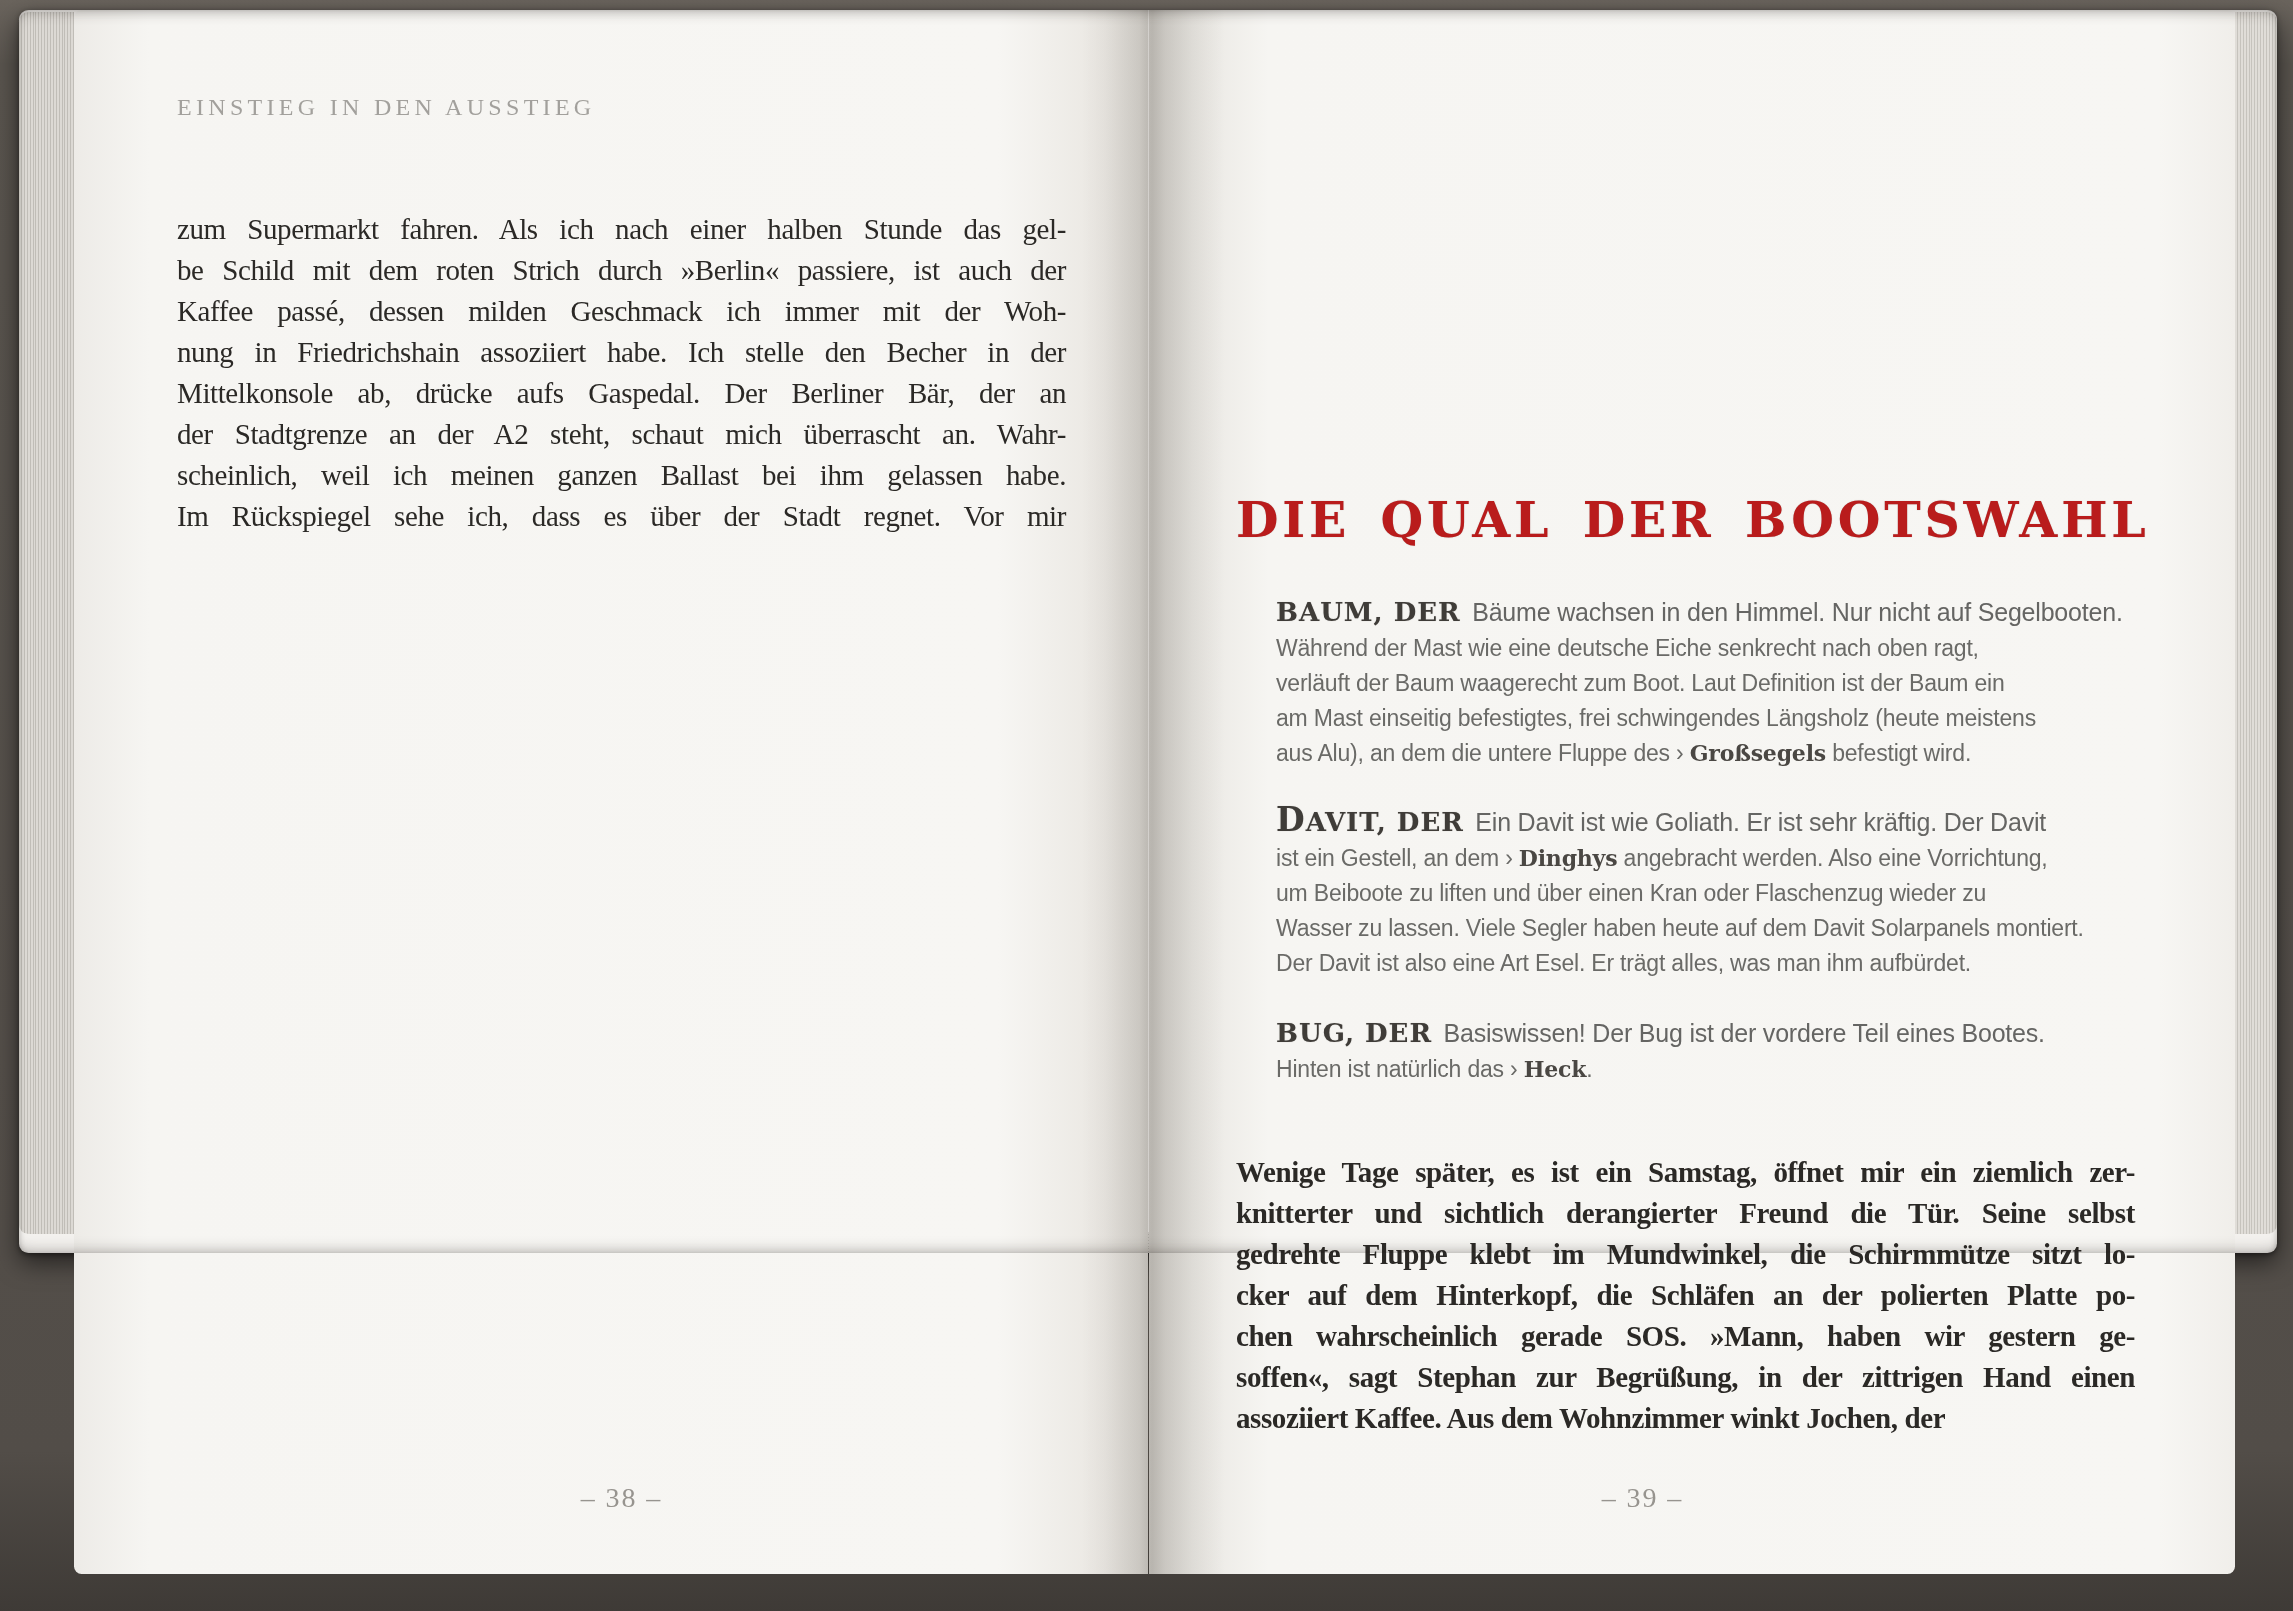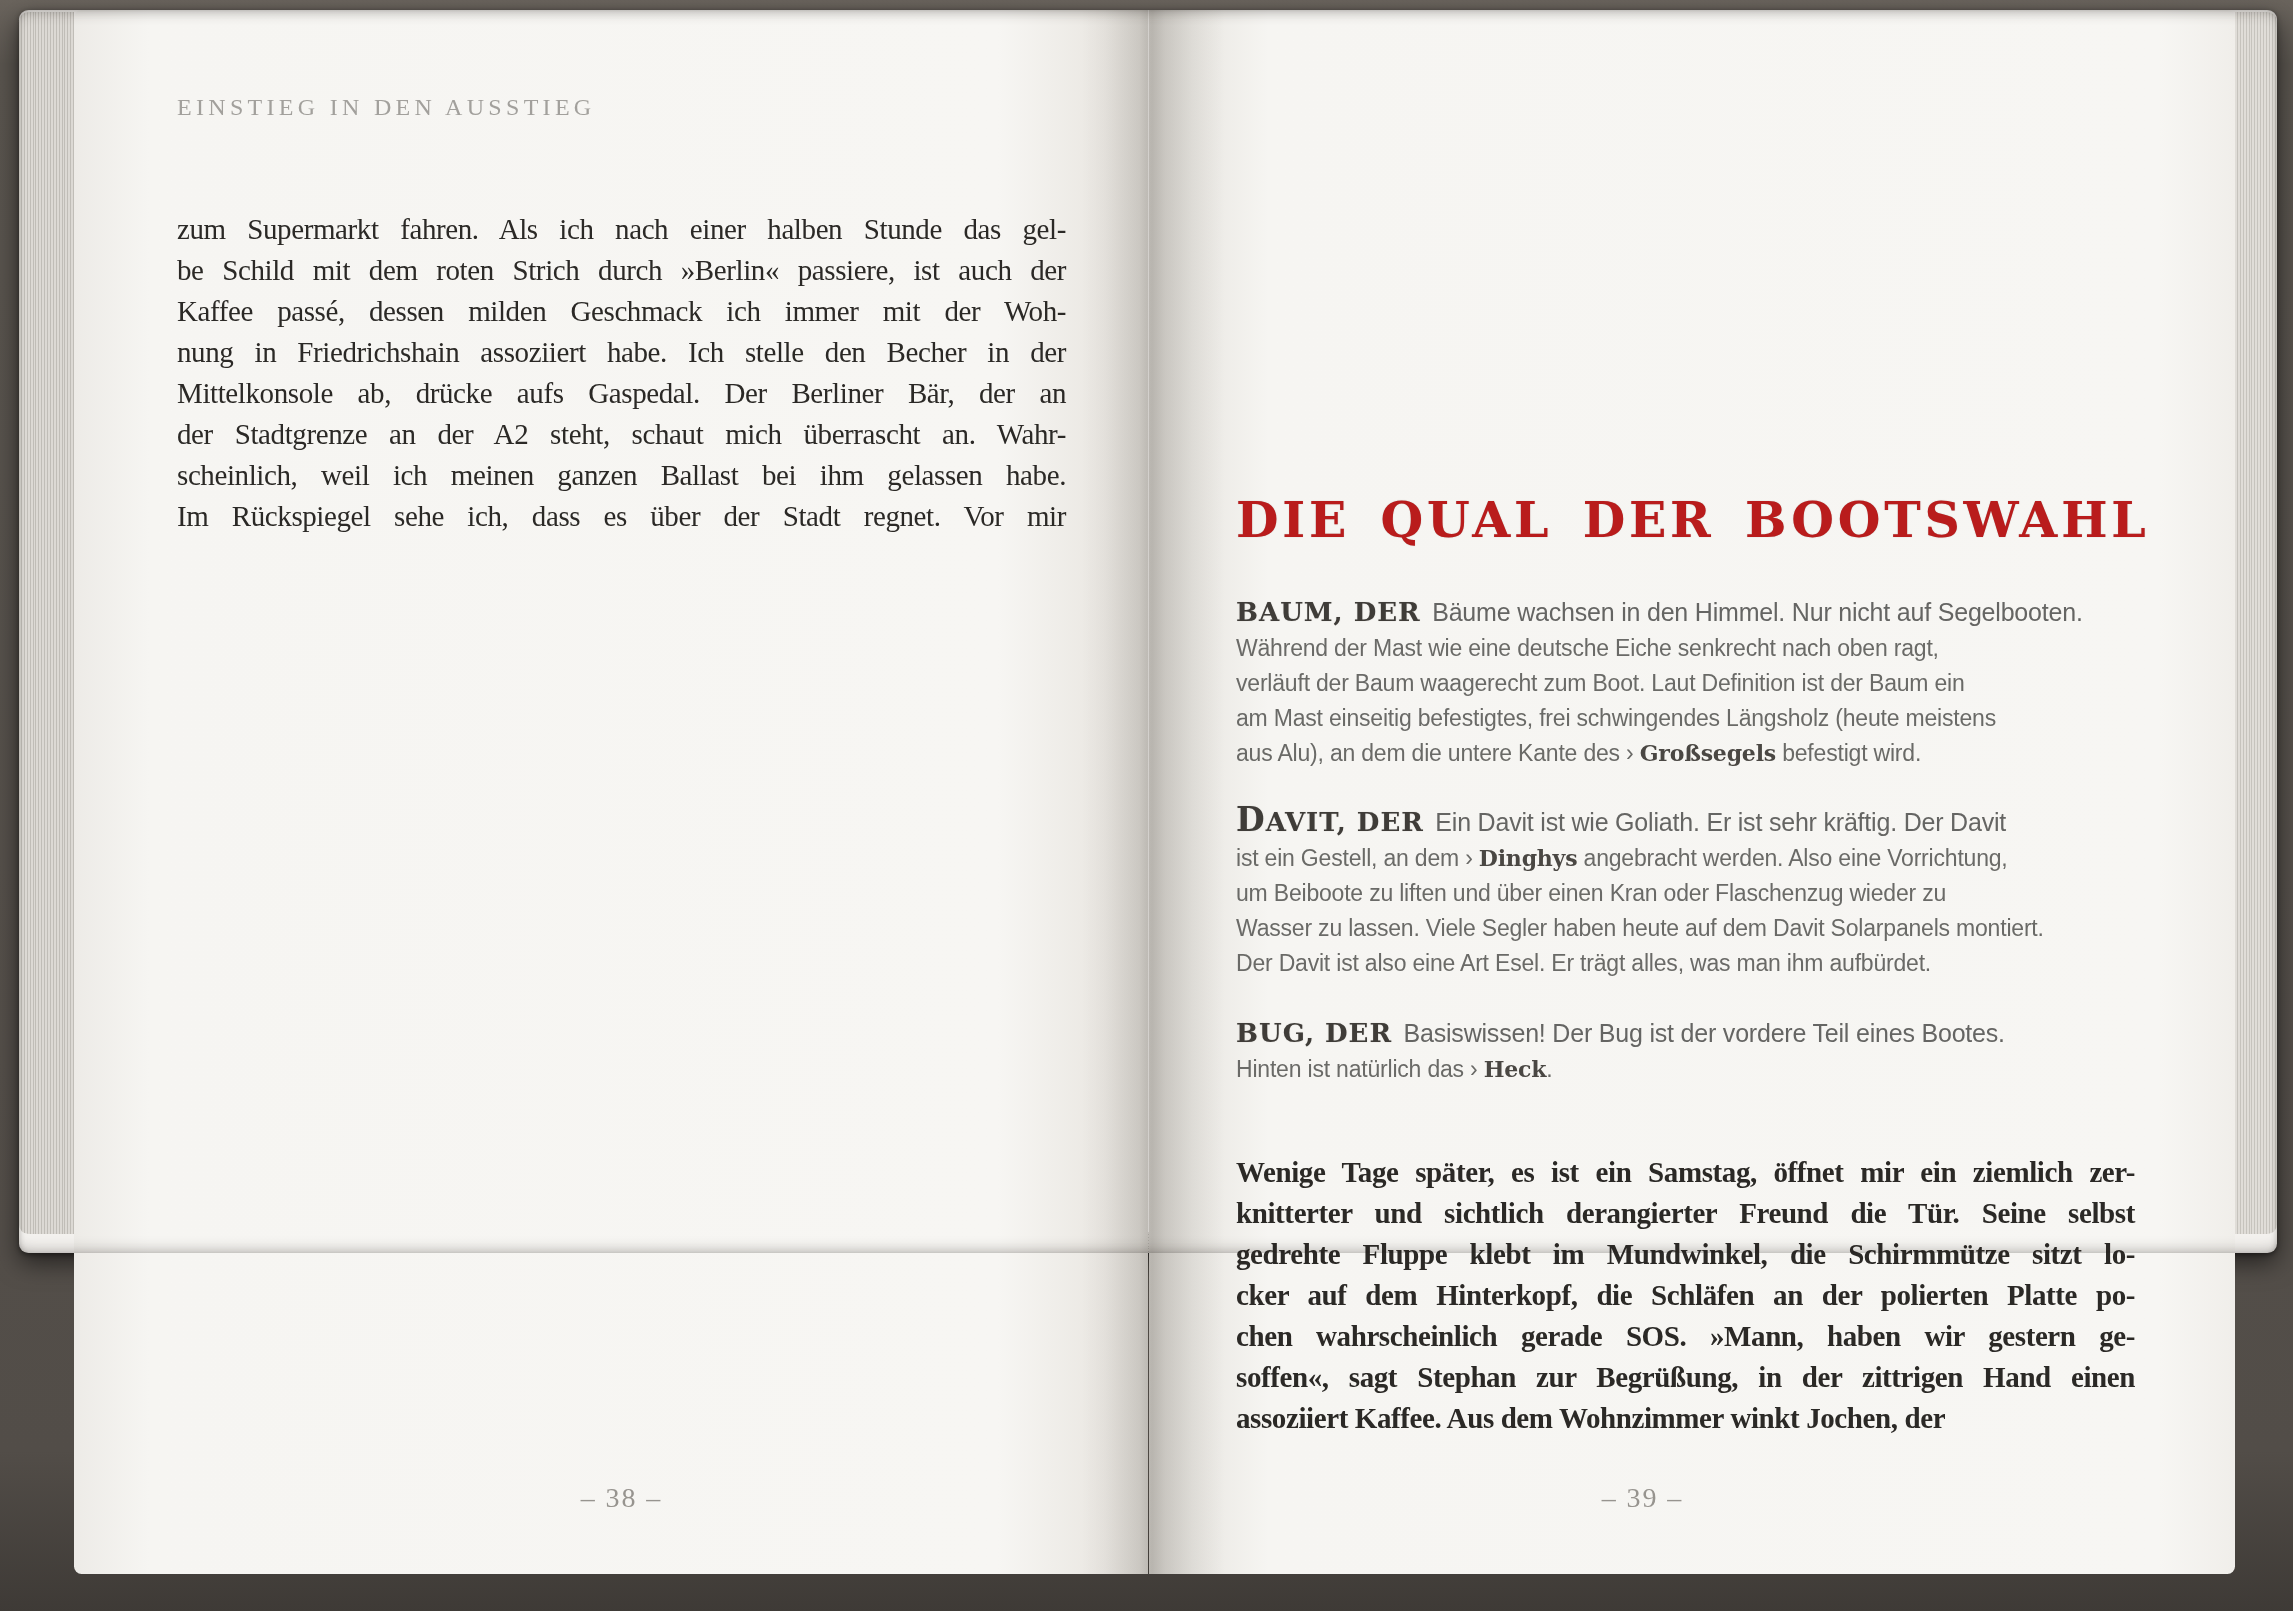--- a/index.html
+++ b/index.html
@@ -25,21 +25,21 @@
   
   .running-header{position:absolute;left:158px;top:84px;font-size:24px;letter-spacing:4.3px;color:#a2a09c;font-family:"Liberation Serif",serif;}
   .body-text{position:absolute;font-size:29px;line-height:41px;letter-spacing:-0.4px;color:#2b2926;font-family:"Liberation Serif",serif;}
   .col-left{left:158px;top:199px;width:889px;}
   .col-right-par{left:1217px;top:1142px;width:899px;font-weight:bold;}
   .line{white-space:normal;text-align:left;}
   .line.j{text-align:justify;text-align-last:justify;}
   .chapter-title{position:absolute;left:1217px;top:481px;font-family:"DejaVu Serif",serif;font-weight:bold;font-size:49px;letter-spacing:3.8px;word-spacing:9.6px;color:#b91c1c;text-shadow:0 0 1px rgba(70,66,60,.35);}
   .entries{position:absolute;left:1217px;top:583px;width:918px;}
   .entry{margin-bottom:32.5px;font-family:"Liberation Sans",sans-serif;color:#6a6a67;font-size:23px;line-height:35px;letter-spacing:-0.2px;}
-  .e-line{white-space:nowrap;}
+  .e-line{white-space:nowrap;margin-left:40px;}
   .e-line.first{font-size:25px;line-height:38px;color:#656563;}
   .headword{font-family:"DejaVu Serif",serif;font-weight:bold;font-size:26px;color:#3f3c38;letter-spacing:1px;margin-right:11.5px;text-shadow:0 0 1px rgba(63,60,56,.3);}
   .hw-init{font-size:33px;line-height:0;}
   .xref{font-family:"DejaVu Serif",serif;font-weight:bold;font-size:22px;color:#4a4743;}
   .page-number{position:absolute;top:1472px;font-size:28px;letter-spacing:1.9px;color:#97948f;text-align:center;font-family:"Liberation Serif",serif;}
   .pn-left{left:158px;width:889px;}
   .pn-right{left:1217px;width:813px;}
 </style>
 </head>
 <body>
@@ -67,21 +67,21 @@
       </div>
     <div class="page-number pn-left">– 38 –</div>
 
     <div class="chapter-title">DIE QUAL DER BOOTSWAHL</div>
     <div class="entries" id="entries">
         <div class="entry">
           <div class="e-line first"><span class="headword">BAUM, DER</span><span>Bäume wachsen in den Himmel. Nur nicht auf Segelbooten.</span></div>
           <div class="e-line"><span>Während der Mast wie eine deutsche Eiche senkrecht nach oben ragt,</span></div>
           <div class="e-line"><span>verläuft der Baum waagerecht zum Boot. Laut Definition ist der Baum ein</span></div>
           <div class="e-line"><span>am Mast einseitig befestigtes, frei schwingendes Längsholz (heute meistens</span></div>
-          <div class="e-line"><span>aus Alu), an dem die untere Kante des › </span><span class="xref">Großsegels</span><span> befestigt wird.</span></div>
+          <div class="e-line"><span>aus Alu), an dem die untere Fluppe des › </span><span class="xref">Großsegels</span><span> befestigt wird.</span></div>
         </div>
         <div class="entry">
           <div class="e-line first"><span class="headword"><span class="hw-init">D</span>AVIT, DER</span><span>Ein Davit ist wie Goliath. Er ist sehr kräftig. Der Davit</span></div>
           <div class="e-line"><span>ist ein Gestell, an dem › </span><span class="xref">Dinghys</span><span> angebracht werden. Also eine Vorrichtung,</span></div>
           <div class="e-line"><span>um Beiboote zu liften und über einen Kran oder Flaschenzug wieder zu</span></div>
           <div class="e-line"><span>Wasser zu lassen. Viele Segler haben heute auf dem Davit Solarpanels montiert.</span></div>
           <div class="e-line"><span>Der Davit ist also eine Art Esel. Er trägt alles, was man ihm aufbürdet.</span></div>
         </div>
         <div class="entry">
           <div class="e-line first"><span class="headword">BUG, DER</span><span>Basiswissen! Der Bug ist der vordere Teil eines Bootes.</span></div>

